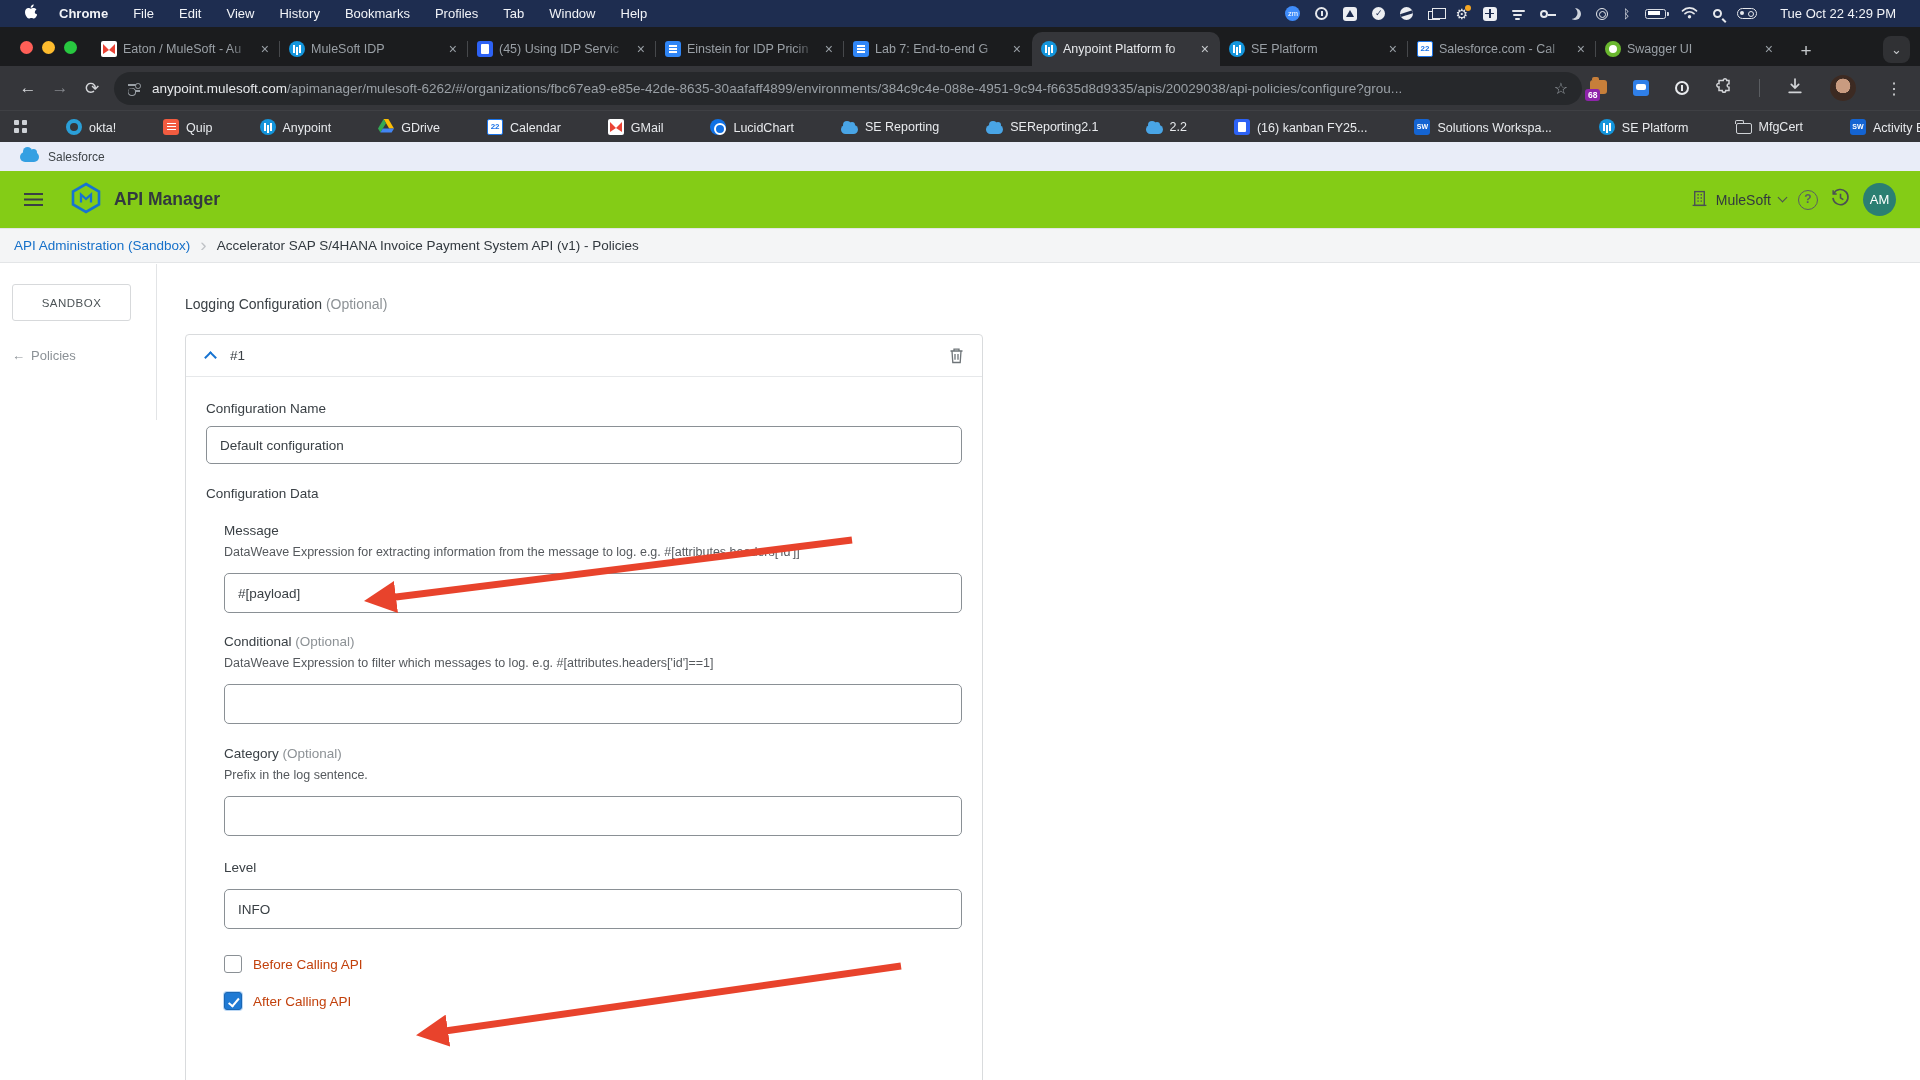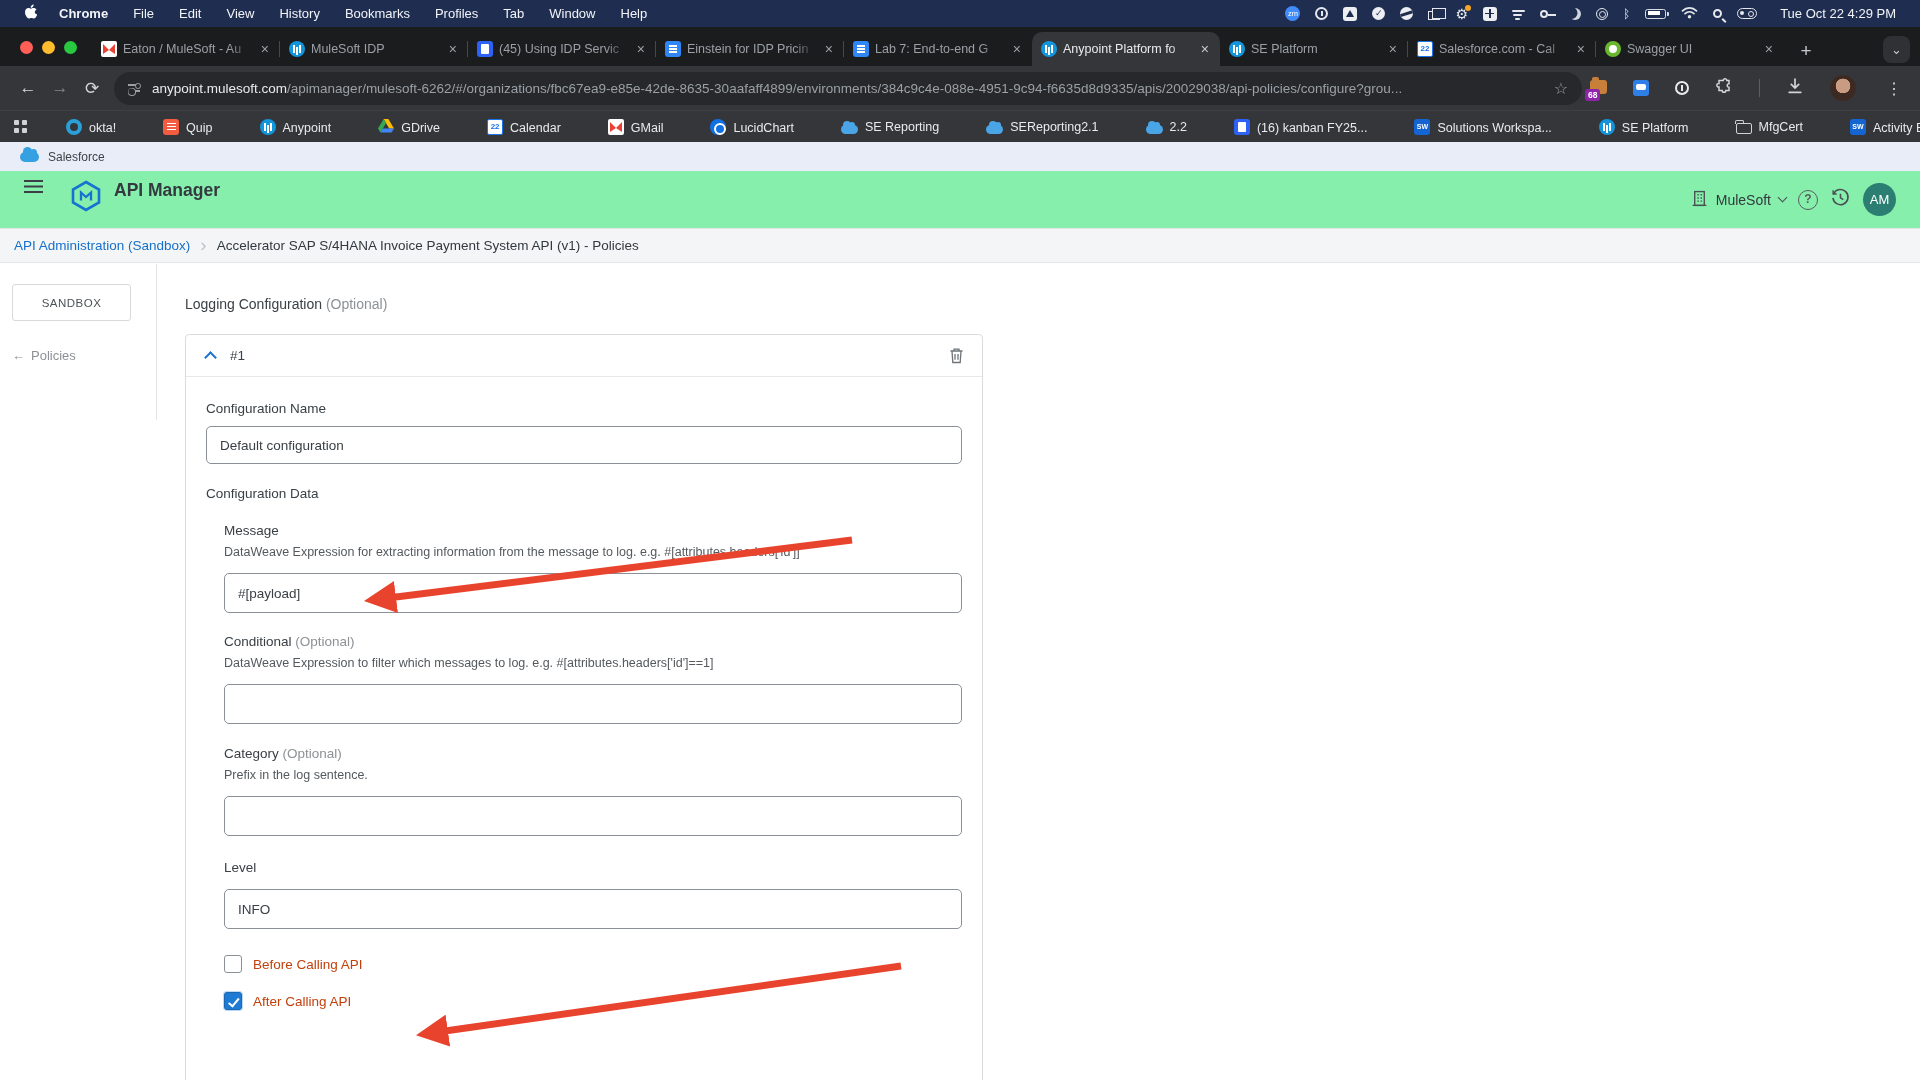--- a/index.html
+++ b/index.html
@@ -82,21 +82,21 @@
   
   .bookmarks { top:110px; height:32px; background:#35363a; border-top:1px solid rgba(255,255,255,.05); display:flex; align-items:center; padding:0 14px; color:#e8eaed; font-size:12.5px; gap:0; }
   .bm { display:flex; align-items:flex-end; gap:7px; margin-right:21px; white-space:nowrap;margin-left:26px; }
   .bm-ovf { margin-left:auto; font-size:15px; color:#cfd2d6; margin-right:10px; }
 
   
   .sf-strip { top:142px; height:29px; background:#e9edf8; display:flex; align-items:center; padding:0 20px; gap:9px; font-size:12px; color:#3e4347; }
   .sf-cloud { width:19px; height:10px; background:#35a0e2; border-radius:7px; position:relative; } .sf-cloud::before{content:"";position:absolute;left:3px;top:-5px;width:9px;height:9px;border-radius:50%;background:#35a0e2;} .sf-cloud::after{content:"";position:absolute;left:10px;top:-3px;width:7px;height:7px;border-radius:50%;background:#35a0e2;}
 
   
-  .app-header { top:171px; height:57px; background:#86efac; display:flex; padding:9px 24px; }
+  .app-header { top:171px; height:57px; background:#84cc16; display:flex; align-items:center; padding:9px 24px; }
   .burger { width:19px; height:13px; position:relative; margin-right:28px; } .burger::before{content:"";position:absolute;left:0;top:0;width:19px;height:2px;background:#3a4045;box-shadow:0 5.5px 0 #3a4045,0 11px 0 #3a4045;}
   .app-title { font-size:17.5px; font-weight:bold; color:#32393f; margin-left:13px; }
   .hdr-right { margin-left:auto; display:flex; align-items:center; gap:12px; }
   .org { display:flex; align-items:center; gap:8px; font-size:14px; color:#32393f; }
   .chev-dn { width:7px; height:7px; border-right:1.6px solid #4a4f54; border-bottom:1.6px solid #4a4f54; transform:rotate(45deg); margin-top:-4px; }
   .help { width:20px; height:20px; border:1.6px solid #595e62; border-radius:50%; color:#595e62; font-size:12px; font-weight:bold; text-align:center; line-height:17px; position:relative; }
   .avatar-am { width:33px; height:33px; border-radius:50%; background:#2b7f72; color:#fff; font-size:13px; display:flex; align-items:center; justify-content:center; }
 
   
   .breadcrumb { top:228px; height:35px; background:#f4f5f6; border-top:1px solid #e3e5e7; border-bottom:1px solid #e3e5e7; display:flex; align-items:center; padding:0 14px; font-size:13.5px; }

